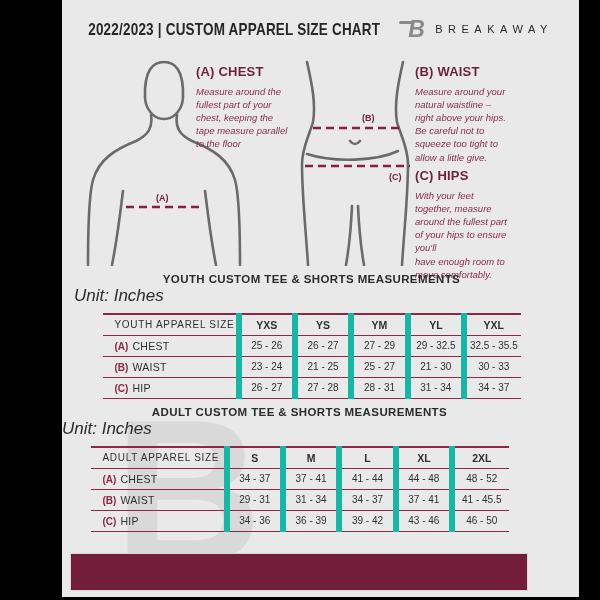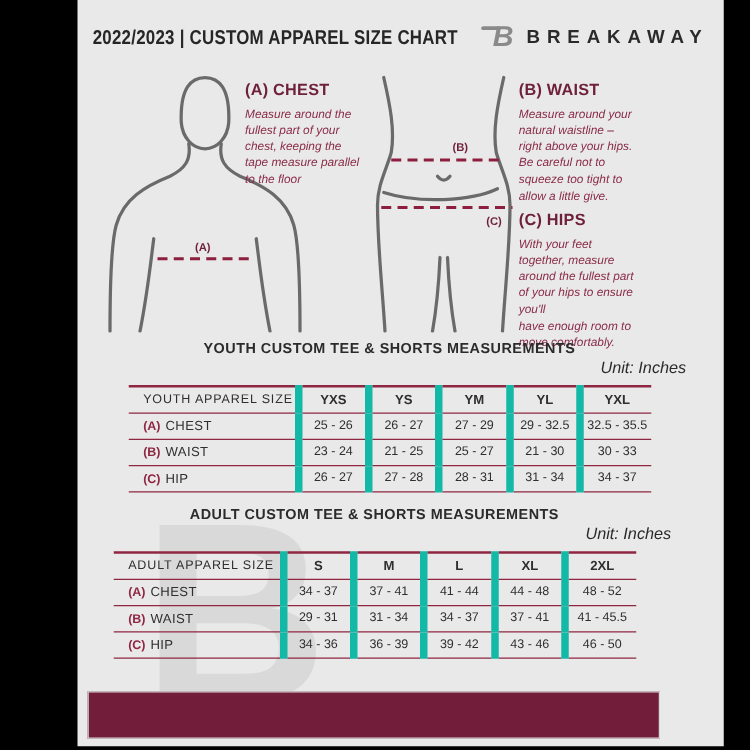--- a/index.html
+++ b/index.html
@@ -8,40 +8,40 @@
 
   .page { position:absolute; left:62px; top:0; width:517px; height:597px; background:#e9e9e9; overflow:hidden; }
 
   
   .header { position:absolute; top:16px; left:0; width:100%; display:flex; align-items:center; justify-content:center; gap:22px; z-index:2; }
   .header-title { font-weight:700; font-size:13.5px; letter-spacing:0.2px; color:#262626; transform:scaleY(1.18); white-space:nowrap; }
   .brand-wrap { display:flex; align-items:center; gap:9px; }
   .logo { position:relative; width:24px; height:26px; }
   .logo-b { position:absolute; left:6px; top:0; font-size:23px; font-weight:700; font-style:italic; color:#8a8a8a; line-height:26px; }
   .logo-bar { position:absolute; left:-3px; top:5px; width:15px; height:2.5px; background:#8a8a8a; border-radius:2px; }
-  .brand-name { font-weight:700; font-size:15px; letter-spacing:5.5px; color:#2a2a2a; }
+  .brand-name { font-weight:400; font-size:11px; letter-spacing:5.5px; color:#2a2a2a; }
 
   
   .diagrams { position:absolute; top:52px; left:0; width:475px; height:220px; z-index:2; }
   .bodysvg { position:absolute; }
   .svg-torso { left:20px; top:6px; }
   .svg-lower { left:238px; top:6px; }
   .guide { position:absolute; width:112px; }
   .guide-chest { left:134px; top:12px; }
   .guide-waist { left:353px; top:12px; width:108px; }
   .guide-hips  { left:353px; top:116px; width:112px; }
   .guide h3 { font-size:13px; font-weight:700; color:#6e1f3a; letter-spacing:0.2px; margin-bottom:6px; }
   .guide p { font-size:9.5px; font-style:italic; color:#8a2c49; line-height:1.38; white-space:pre-line; }
 
   
   .section { position:absolute; left:0; width:475px; z-index:2; }
   .section-youth { top:273px;margin-left:12px; }
   .section-adult { top:406px; }
   .tbl-title { text-align:center; font-weight:700; font-size:11.5px; color:#2b2b2b; letter-spacing:0.4px; }
-  .tbl-unit { text-align:right; font-style:italic; font-size:13px; color:#2b2b2b; margin-top:1px; }
+  .tbl-unit { text-align:left; font-style:italic; font-size:17px; color:#2b2b2b; margin-top:1px; }
   table.size-table { width:418px; margin:7px auto 0; border-collapse:collapse; table-layout:fixed; }
   .size-table col.c0 { width:136px; }
   .size-table col.cv { width:56.4px; }
   .size-table th, .size-table td { height:21px; font-size:10px; color:#2f2f2f; text-align:center; border-top:1px solid #8f2743; font-weight:400; }
   .size-table tr:first-child th { border-top:2px solid #8f2743; }
   .size-table tr:last-child td { border-bottom:1.5px solid #8f2743; }
   .size-table th:not(.c0), .size-table td:not(.c0) { border-left:6px solid #14b8a6; }
   .size-table .c0 { text-align:left; padding-left:12px; }
   .size-table th.c0 { letter-spacing:0.7px; font-size:10px; }
   .size-table th.sz { font-weight:700; font-size:10.5px; }

